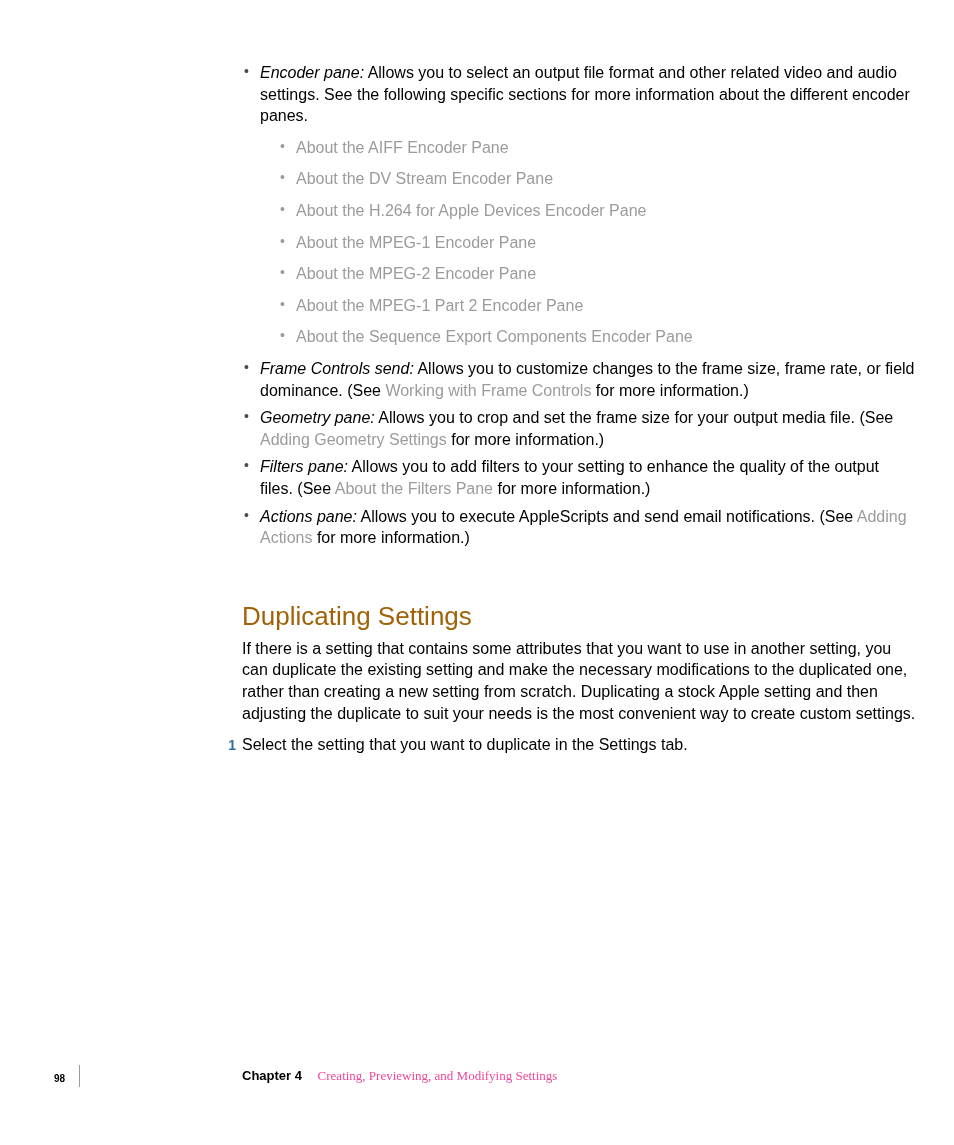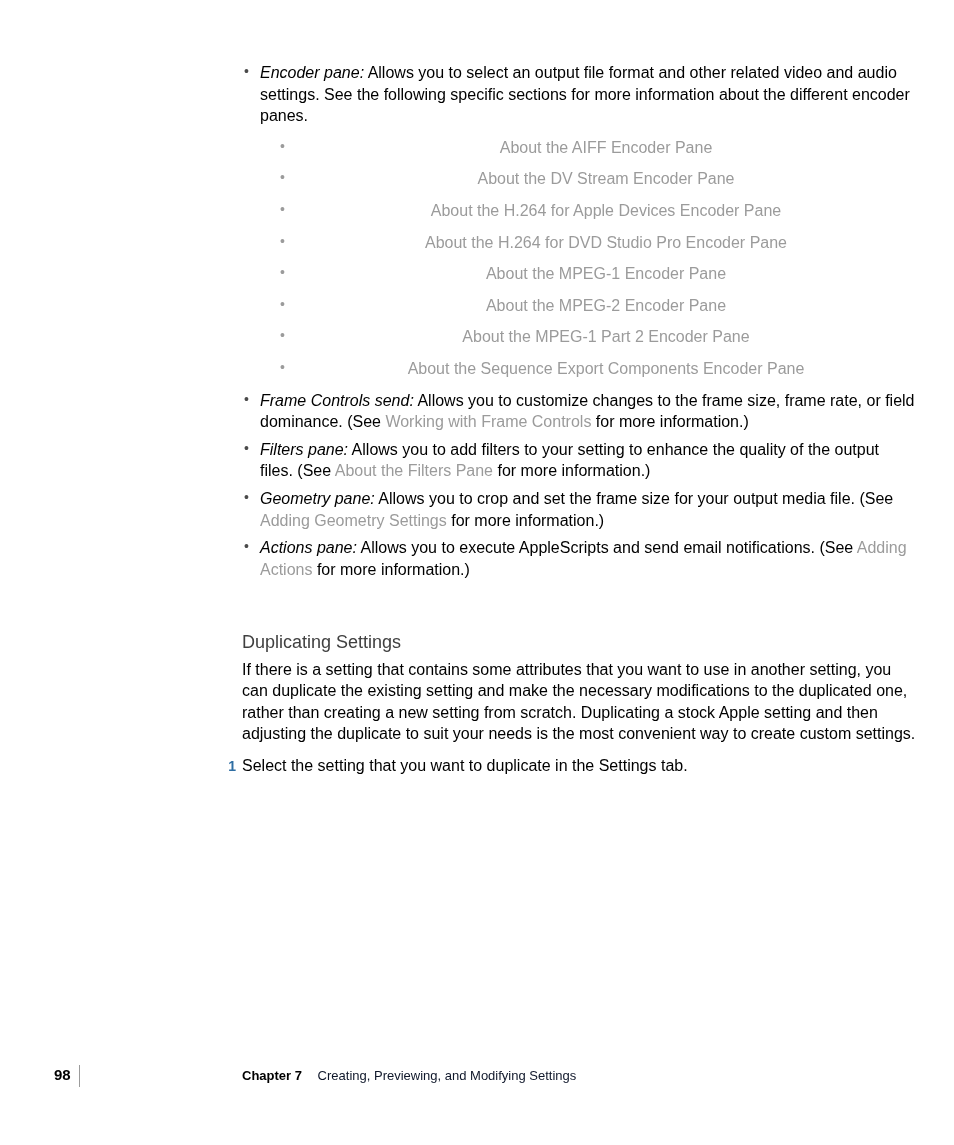--- a/index.html
+++ b/index.html
@@ -44,42 +44,41 @@
   }
   ul.sub {
     list-style: none;
     margin: 6px 0 6px 0;
     padding: 0 0 0 18px;
   }
   ul.sub > li {
     position: relative;
     padding-left: 18px;
     margin: 10px 0;
-    text-align: center;
   }
   ul.sub > li::before {
     content: "•";
     position: absolute;
     left: 2px;
     top: 0;
     color: #9b9b9b;
     font-size: 14px;
     line-height: 1.4;
   }
   .term {
     font-style: italic;
   }
   .dimlink {
     color: #9b9b9b;
     cursor: pointer;
   }
   h2.section {
-    font-size: 18px;
+    font-size: 26px;
     font-weight: 400;
-    color: #404040;
+    color: #a16207;
     margin: 50px 0 4px 0;
   }
   p.bodytext {
     margin: 2px 0 10px 0;
   }
   .subhead {
     font-weight: 600;
     margin-top: 12px;
   }
   .step-row {
@@ -110,68 +109,68 @@
     bottom: 8px;
     width: 1.2px;
     height: 22px;
     background: #9b9b9b;
   }
   .footer-page {
     position: absolute;
     left: 54px;
     bottom: 10px;
     font-weight: 600;
-    font-size: 15px;
+    font-size: 10px;
   }
   .footer-chap {
     position: absolute;
     left: 242px;
     bottom: 10px;
     font-size: 13px;
   }
   .footer-chap .chlabel {
     font-weight: 600;
   }
   .footer-chap .chtitle {
-    color: #0f172a;
+    color: #ec4899;
     margin-left: 12px;
+    font-family: Liberation Serif, serif;
   }
 </style>
 </head>
 <body>
 
 <div class="page">
   <div class="content">
 
     <ul class="primary">
 
       <li>
         <span class="term">Encoder pane:</span><span>  Allows you to select an output file format and other related video and audio settings. See the following specific sections for more information about the different encoder panes.</span>
         <ul class="sub">
           <li><span class="dimlink">About the AIFF Encoder Pane</span></li>
           <li><span class="dimlink">About the DV Stream Encoder Pane</span></li>
           <li><span class="dimlink">About the H.264 for Apple Devices Encoder Pane</span></li>
-          <li><span class="dimlink">About the H.264 for DVD Studio Pro Encoder Pane</span></li>
           <li><span class="dimlink">About the MPEG-1 Encoder Pane</span></li>
           <li><span class="dimlink">About the MPEG-2 Encoder Pane</span></li>
           <li><span class="dimlink">About the MPEG-1 Part 2 Encoder Pane</span></li>
           <li><span class="dimlink">About the Sequence Export Components Encoder Pane</span></li>
         </ul>
       </li>
 
       <li>
         <span class="term">Frame Controls send:</span><span>  Allows you to customize changes to the frame size, frame rate, or field dominance. (See </span><span class="dimlink">Working with Frame Controls</span><span> for more information.)</span>
       </li>
 
       <li>
-        <span class="term">Filters pane:</span><span>  Allows you to add filters to your setting to enhance the quality of the output files. (See </span><span class="dimlink">About the Filters Pane</span><span> for more information.)</span>
+        <span class="term">Geometry pane:</span><span>  Allows you to crop and set the frame size for your output media file. (See </span><span class="dimlink">Adding Geometry Settings</span><span> for more information.)</span>
       </li>
 
       <li>
-        <span class="term">Geometry pane:</span><span>  Allows you to crop and set the frame size for your output media file. (See </span><span class="dimlink">Adding Geometry Settings</span><span> for more information.)</span>
+        <span class="term">Filters pane:</span><span>  Allows you to add filters to your setting to enhance the quality of the output files. (See </span><span class="dimlink">About the Filters Pane</span><span> for more information.)</span>
       </li>
 
       <li>
         <span class="term">Actions pane:</span><span>  Allows you to execute AppleScripts and send email notifications. (See </span><span class="dimlink">Adding Actions</span><span> for more information.)</span>
       </li>
 
     </ul>
 
     <h2 class="section">Duplicating Settings</h2>
     <p class="bodytext">If there is a setting that contains some attributes that you want to use in another setting, you can duplicate the existing setting and make the necessary modifications to the duplicated one, rather than creating a new setting from scratch. Duplicating a stock Apple setting and then adjusting the duplicate to suit your needs is the most convenient way to create custom settings.</p>
@@ -181,17 +180,17 @@
       <div class="step-num">1</div>
       <div>Select the setting that you want to duplicate in the Settings tab.</div>
     </div>
 
   </div>
 
   <div class="footer">
     <span class="footer-page">98</span>
     <span class="footer-rule"></span>
     <span class="footer-chap">
-      <span class="chlabel">Chapter 7</span>
+      <span class="chlabel">Chapter 4</span>
       <span class="chtitle">Creating, Previewing, and Modifying Settings</span>
     </span>
   </div>
 </div>
 
 </body></html>

